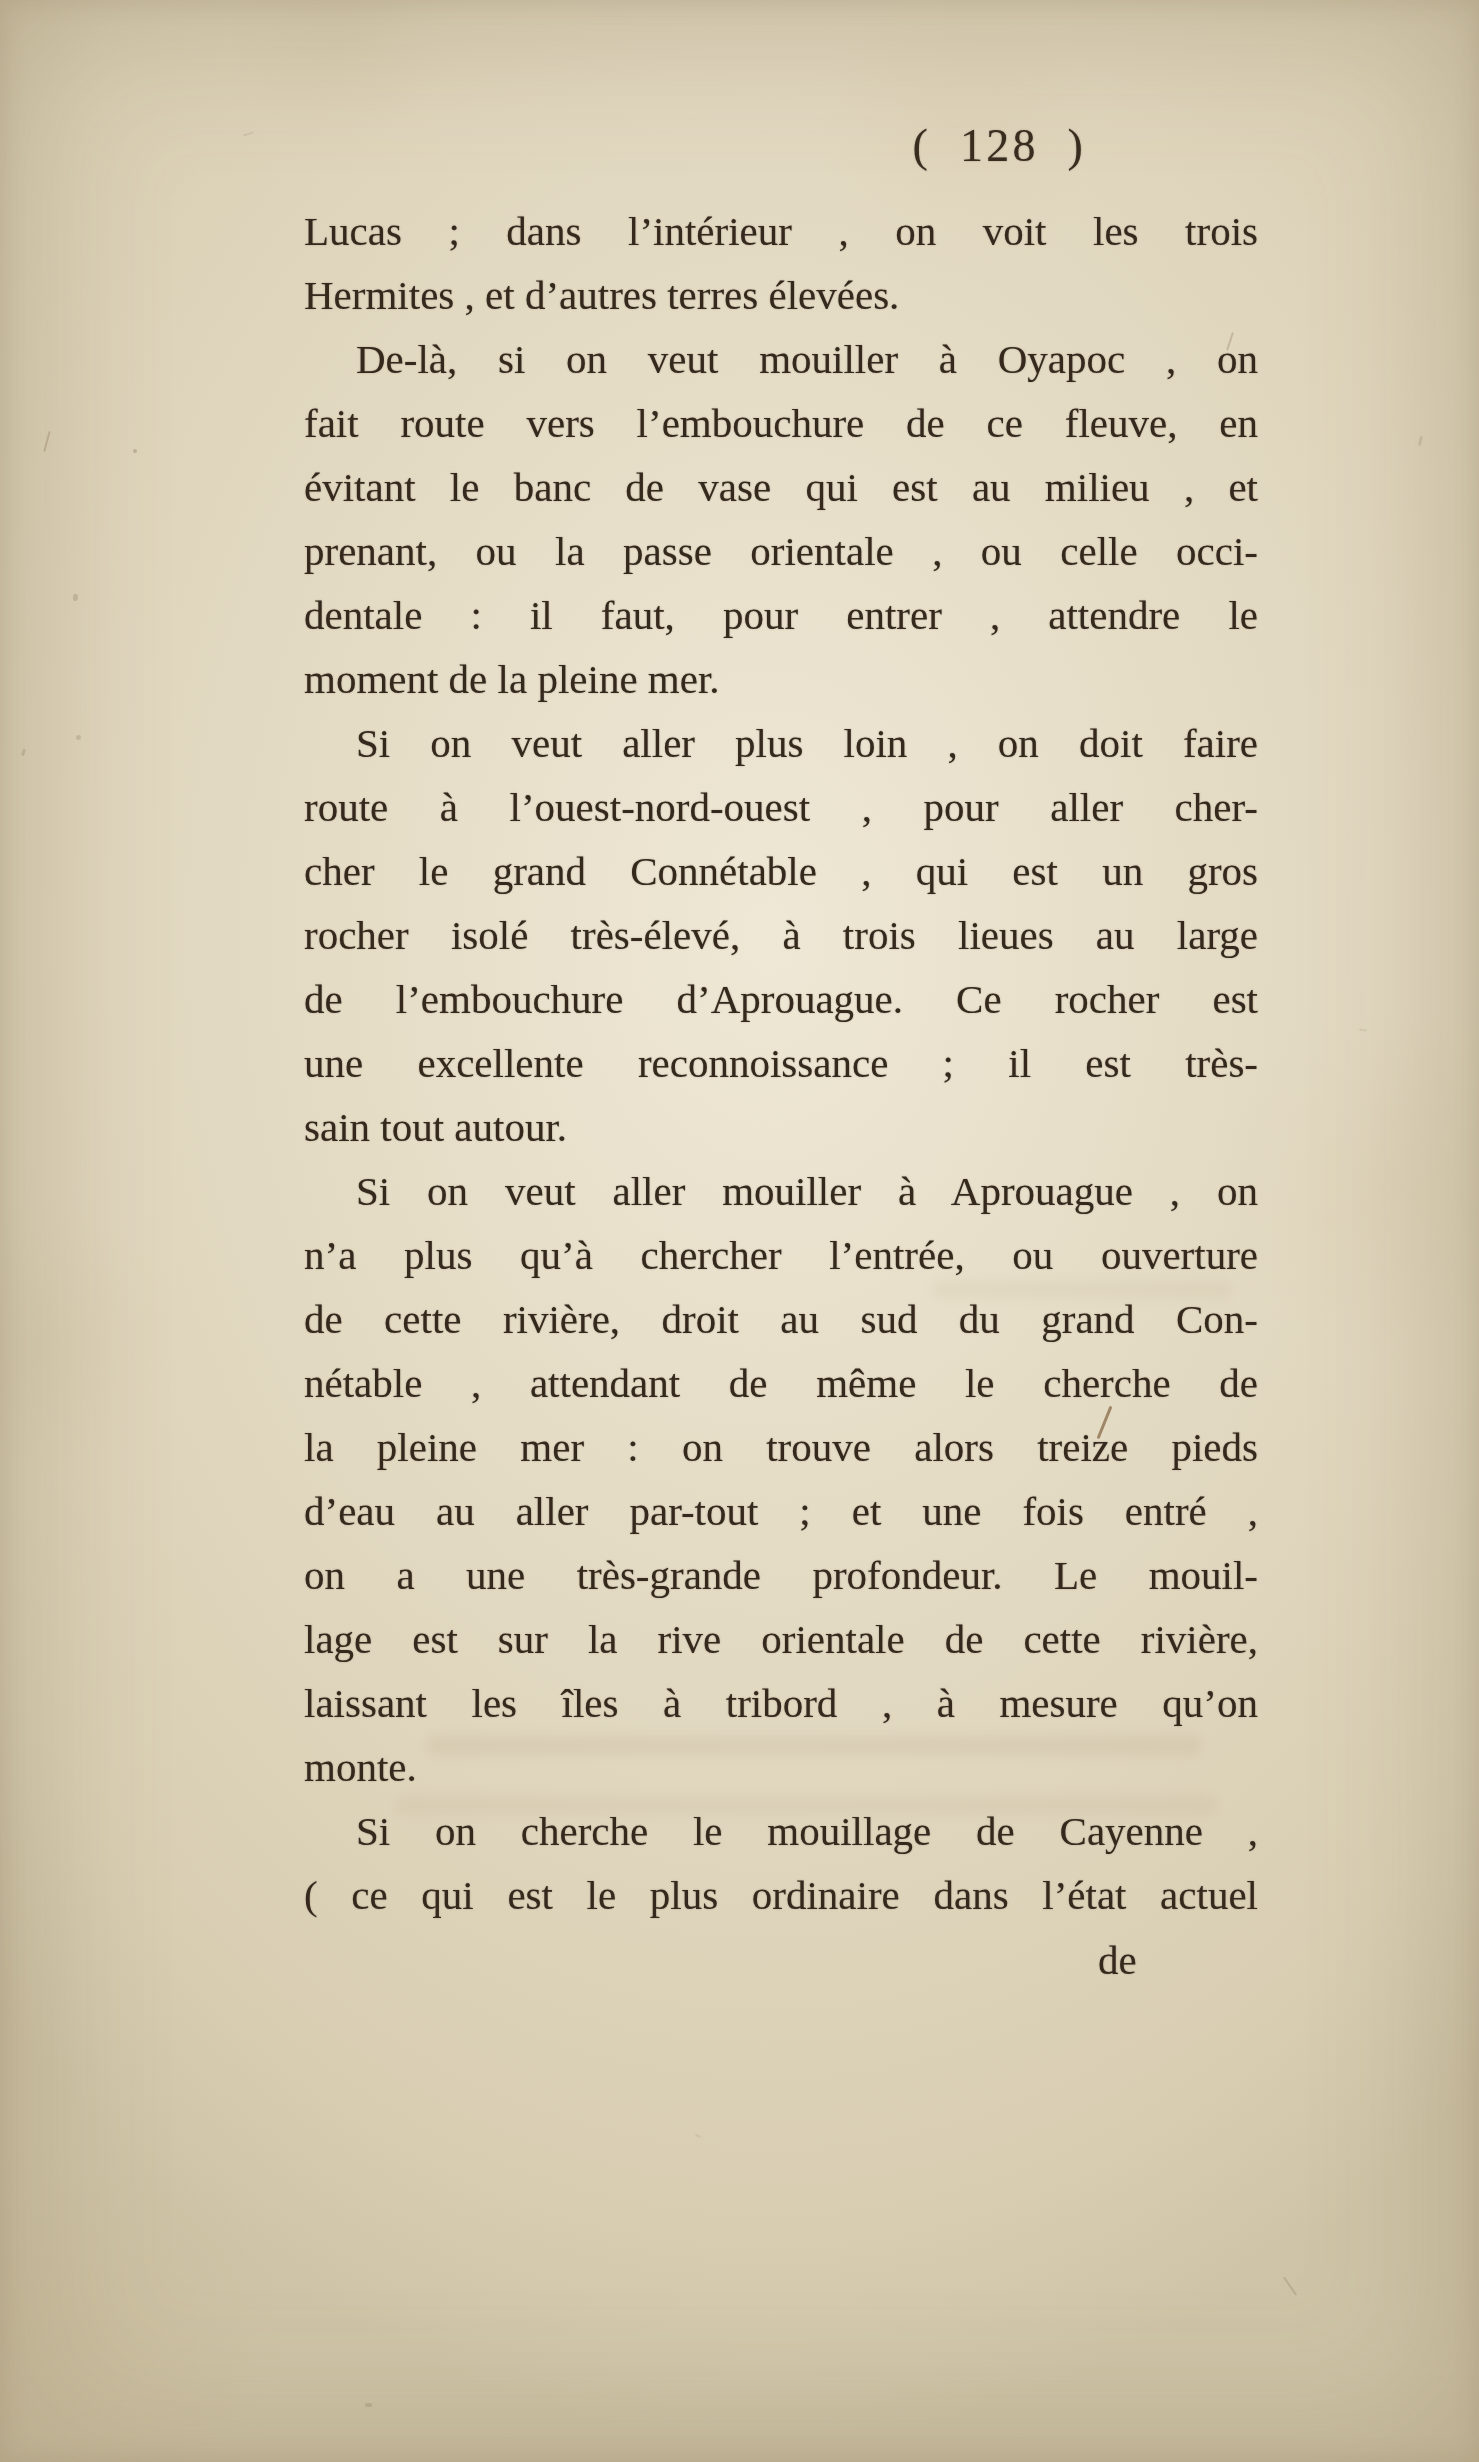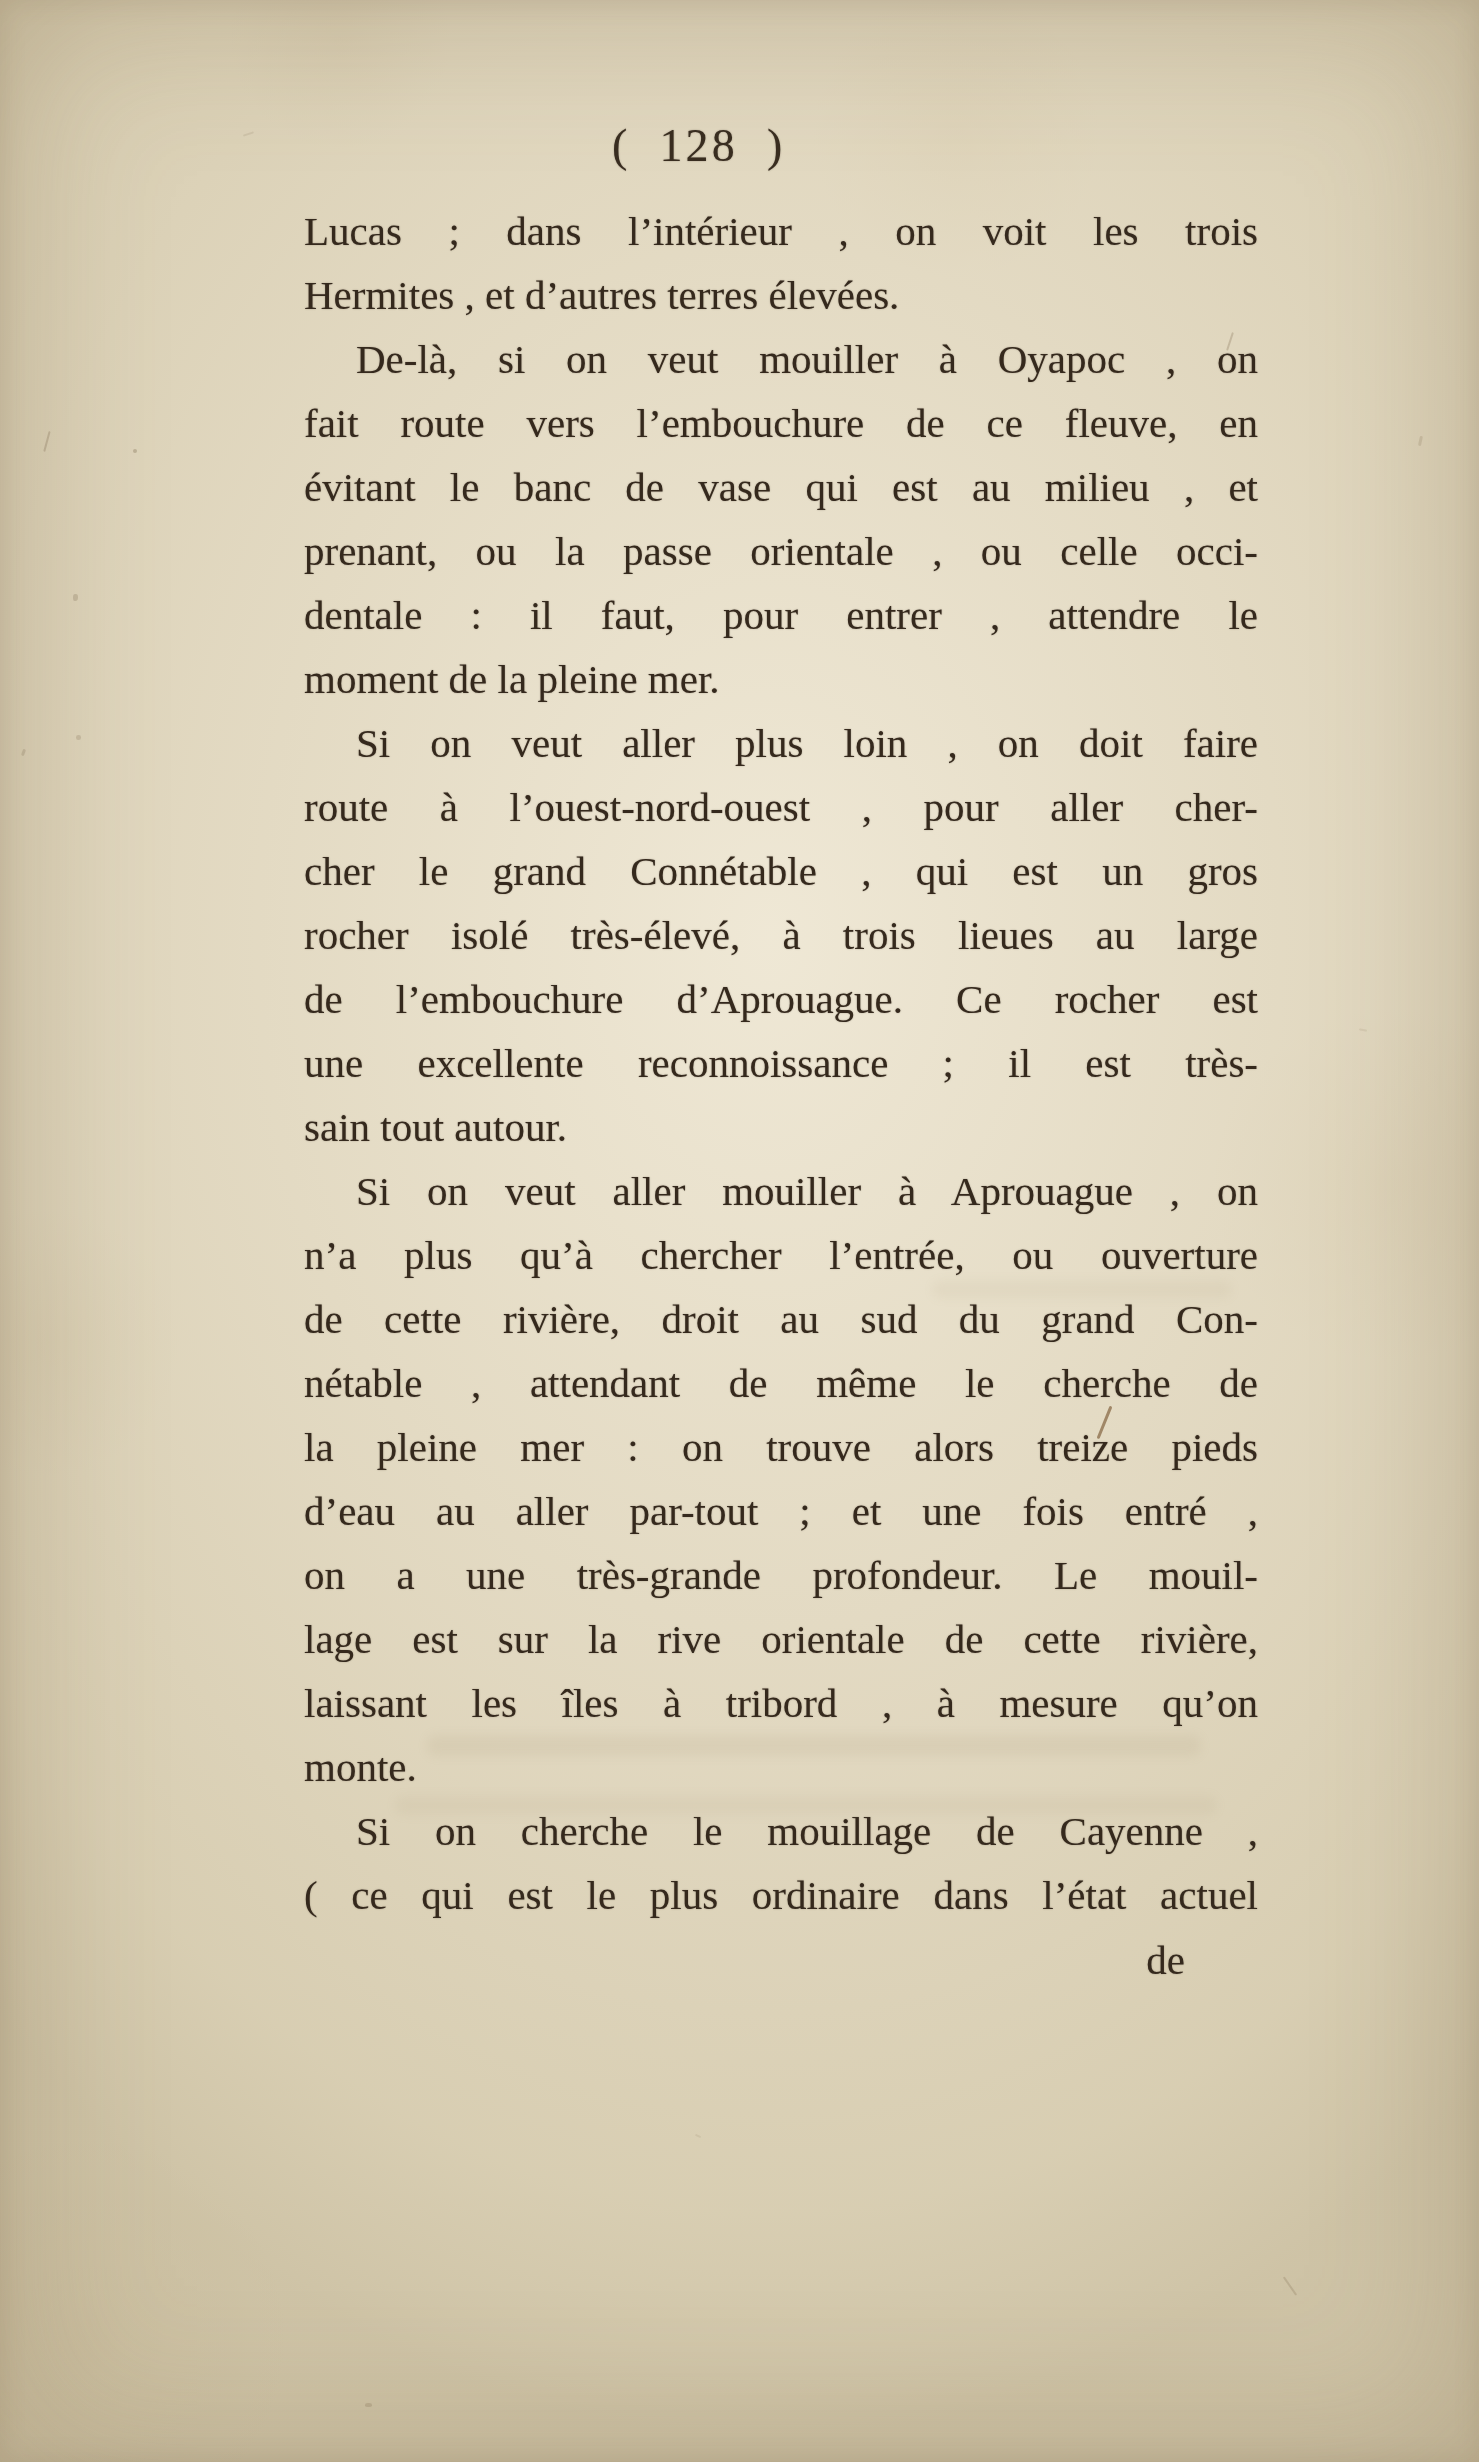--- a/index.html
+++ b/index.html
@@ -14,38 +14,38 @@
       radial-gradient(circle 253px at 1390px 1185px, rgba(196,178,140,.30), transparent 70%),
       radial-gradient(circle 284px at 87px 2338px, rgba(198,182,146,.30), transparent 70%),
       radial-gradient(circle 190px at 47px 1343px, rgba(196,180,144,.26), transparent 70%),
       radial-gradient(circle 158px at 340px 39px, rgba(200,184,150,.28), transparent 70%);
     box-shadow: inset 0 0 134px 36px rgba(128,108,74,.24), inset 0 0 22px 4.7px rgba(118,98,68,.14);
     font-family:"Liberation Serif","DejaVu Serif",serif;
     color:#35291d;
   }
   .header{
     position:absolute;top:115px;left:612px;width:474px;
-    text-align:left;font-size:46px;line-height:62px;
+    text-align:right;font-size:46px;line-height:62px;
     letter-spacing:3.2px;word-spacing:14.2px;
     color:#392d20;text-shadow:0 0 1.6px rgba(53,41,29,.45);
   }
   .text-block{
     position:absolute;top:199px;left:304px;width:954px;
   }
   .line{
     height:64px;line-height:64px;font-size:41px;
     white-space:nowrap;
     text-shadow:0 0 1.6px rgba(53,41,29,.40);
   }
   .line.just{white-space:normal;text-align:justify;text-align-last:justify;}
   .line.indent{text-indent:52px;}
   .it{}
   .catchword{
     position:absolute;top:1928px;left:1098px;width:87px;
-    text-align:right;font-size:41px;line-height:64px;
+    text-align:left;font-size:41px;line-height:64px;
     text-shadow:0 0 1.6px rgba(53,41,29,.40);
     font-family:Liberation Serif, serif;
   }
   .mark{position:absolute;background:rgba(100,80,52,.45);border-radius:1.6px;}
   .ghost{position:absolute;background:#9a8866;filter:blur(5.5px);border-radius:8px;}
 </style>
 </head>
 <body>
 
 <div class="page">

